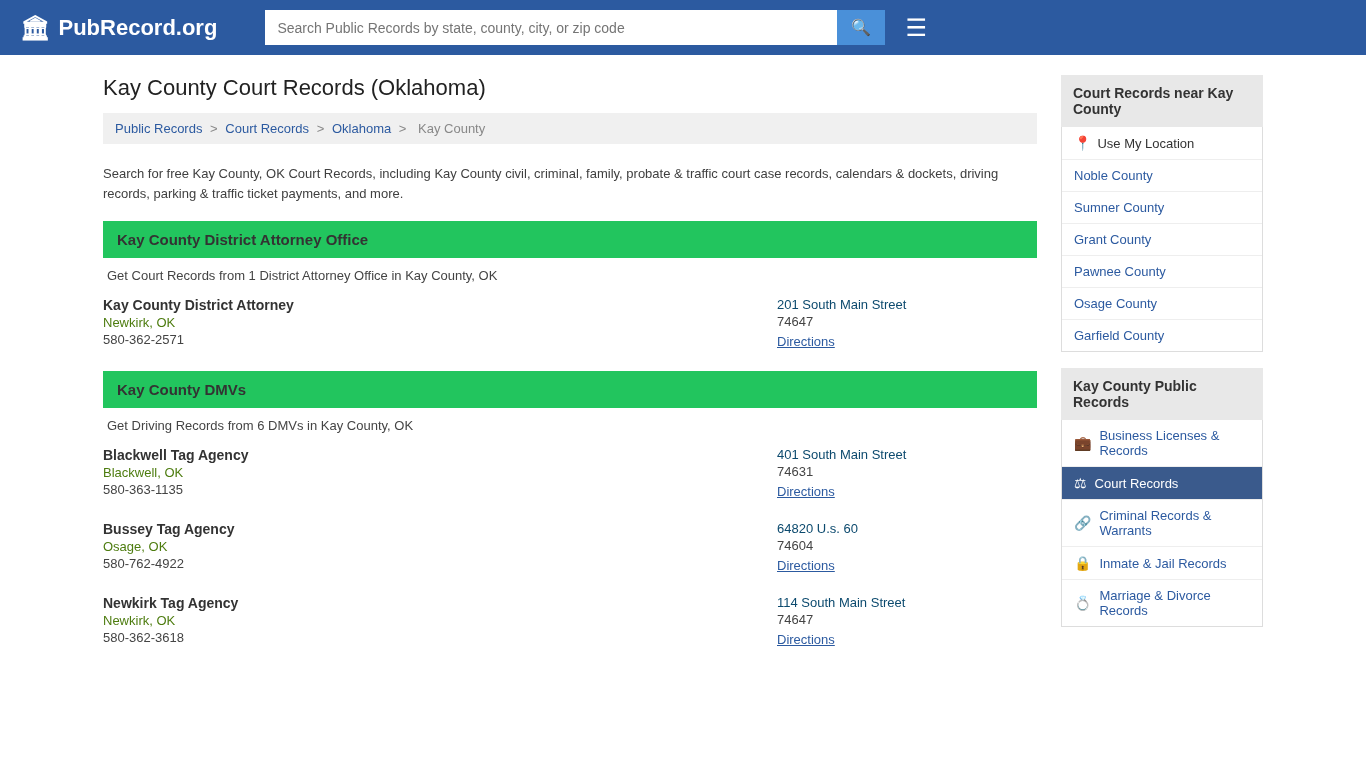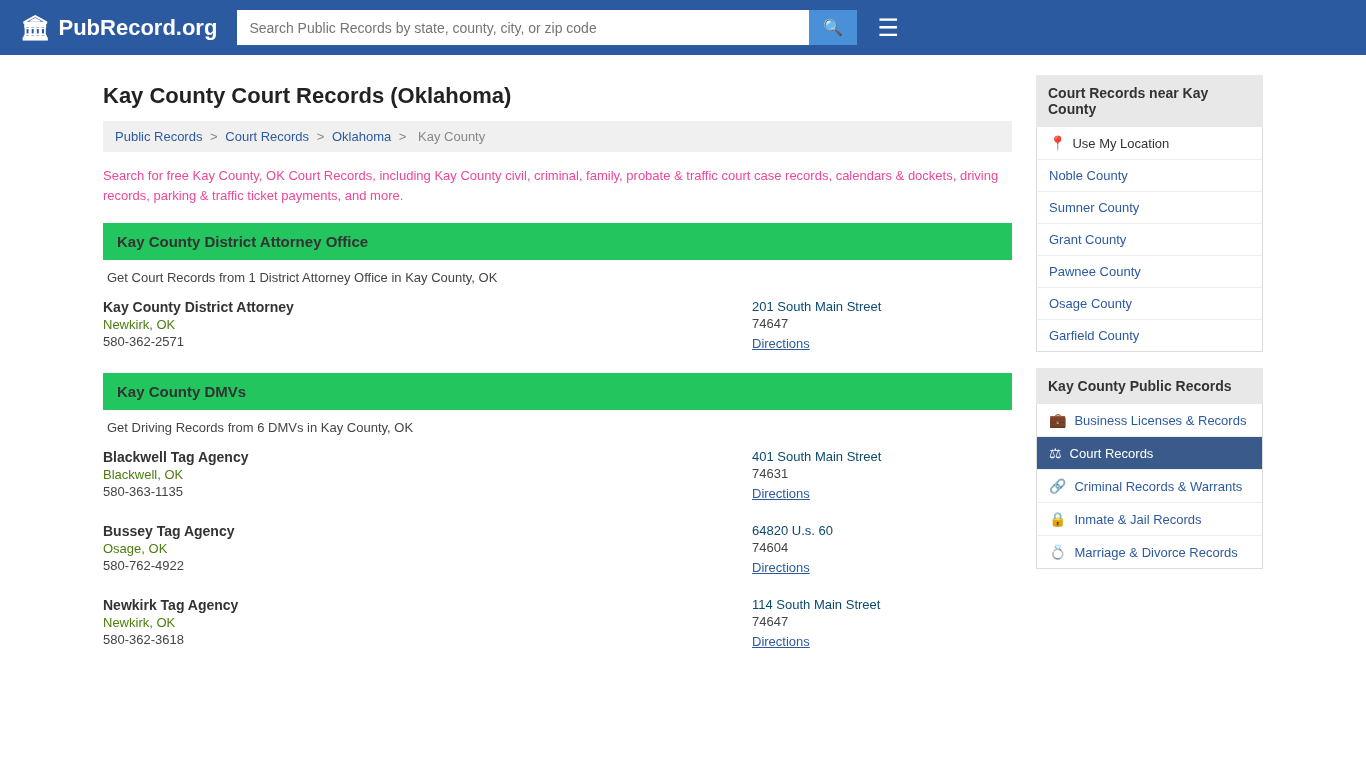--- a/index.html
+++ b/index.html
@@ -22,20 +22,21 @@
       font-weight: bold;
       white-space: nowrap;
     }
     .logo-icon {
       font-size: 24px;
     }
     .search-area {
       flex: 1;
       display: flex;
       max-width: 620px;
+      margin-left: 28px;
     }
     .search-input {
       flex: 1;
       padding: 8px 12px;
       border: none;
       font-size: 14px;
       outline: none;
     }
     .search-btn {
       background: #4a90d9;
@@ -62,41 +63,40 @@
       display: flex;
       gap: 24px;
     }
 
     
     .content-area {
       flex: 1;
     }
     .page-title {
       font-size: 22px;
-      font-weight: bold;
+      font-weight: normal;
       margin-bottom: 12px;
       color: #222;
-      margin-top: 8px;
     }
     .breadcrumb {
       background: #f0f0f0;
       padding: 8px 12px;
       font-size: 13px;
       color: #555;
-      margin-bottom: 14px;
+      margin-bottom: 20px;
     }
     .breadcrumb a {
       color: #2c5aa0;
       text-decoration: none;
     }
     .breadcrumb span { color: #888; margin: 0 4px; }
 
     .intro-text {
       font-size: 13px;
-      color: #ec4899;
+      color: #404040;
       line-height: 1.5;
       margin-bottom: 18px;
     }
 
     .section-header {
       background: #22c55e;
       padding: 10px 14px;
       font-weight: bold;
       font-size: 15px;
       margin-bottom: 10px;
@@ -132,21 +132,21 @@
     .listing-zip { font-size: 13px; color: #444; margin-bottom: 4px; }
     .directions-link {
       color: #2c5aa0;
       text-decoration: underline;
       font-size: 13px;
       cursor: pointer;
     }
 
     
     .sidebar {
-      width: 227px;
+      width: 202px;
       flex-shrink: 0;
     }
 
     .sidebar-section-header {
       background: #e8e8e8;
       padding: 10px 12px;
       font-weight: bold;
       font-size: 14px;
       margin-bottom: 0;
     }

